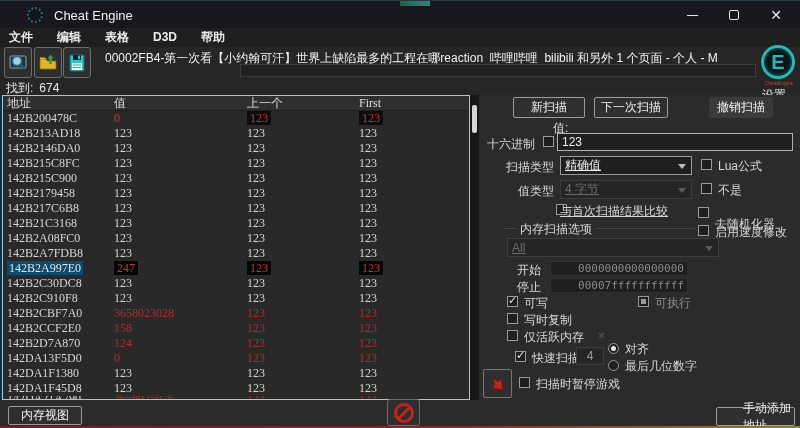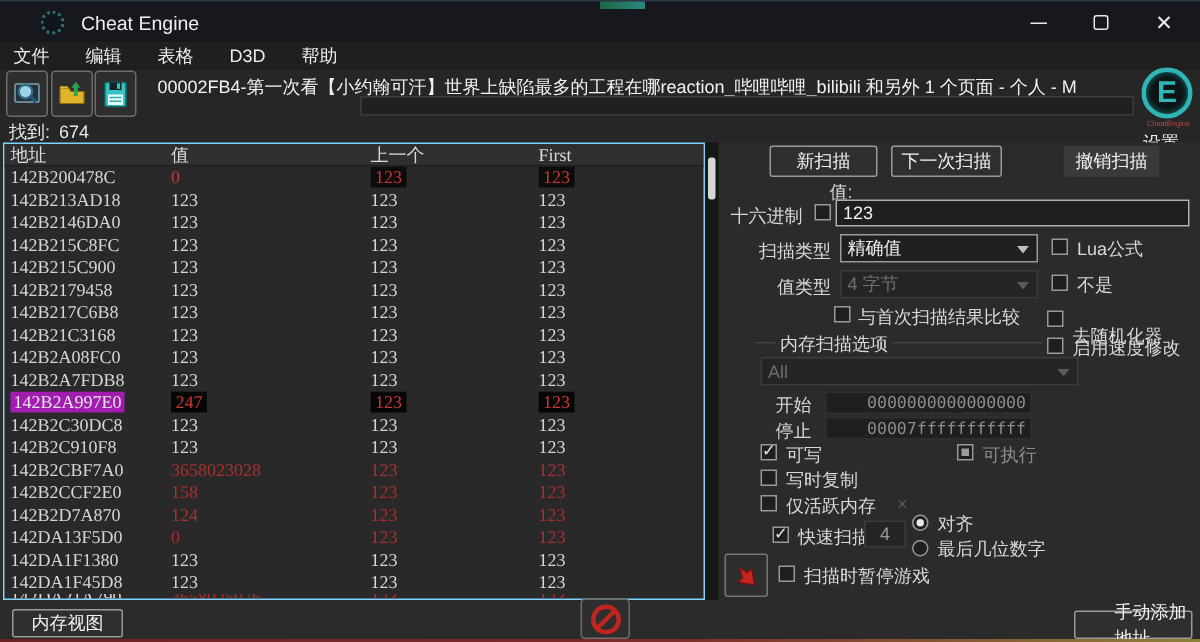--- a/index.html
+++ b/index.html
@@ -15,21 +15,21 @@
   .tb-title { position:absolute; left:54px; top:7px; font-size:13px; color:#f0f0f0; }
   .tb-btn { position:absolute; top:0; width:44px; height:28px; display:flex; align-items:center; justify-content:center; color:#e8e8e8; }
   .tb-min { right:86px; } .tb-max { right:44px; } .tb-close { right:2px; font-size:14px; }
   .tb-min .glyph { width:11px; height:1px; background:#e8e8e8; display:block; }
   .tb-max .glyph { width:10px; height:10px; border:1px solid #e8e8e8; border-radius:2px; display:block; }
   .top-sliver { position:absolute; left:400px; top:0; width:30px; height:5px;
                 background:linear-gradient(90deg,#1f7a4c,#2fa39a); opacity:.8; }
 
   
   .menubar { position:absolute; left:0; top:28px; width:800px; height:19px; background:#1f1f1f; display:flex; align-items:center; }
-  .menu-item { padding:0 12px; height:19px; line-height:19px; color:#ececec; }
+  .menu-item { padding:0 12px; height:19px; line-height:19px; color:#ececec;font-weight:bold; }
   .menu-item:first-child { padding-left:9px; }
 
   
   .header { position:absolute; left:0; top:47px; width:800px; height:48px; background:#262626; }
   .tool-btn { position:absolute; top:0; width:28px; height:31px; background:#2e2e2e; border:1px solid #6d6d6d;
               border-radius:3px; display:flex; align-items:center; justify-content:center; }
   .tool-btn svg { display:block; }
   .proc-title { position:absolute; left:105px; top:3px; width:650px; height:14px; white-space:nowrap;
                 overflow:hidden; color:#f2f2f2; font-size:12px; }
   .progressbar { position:absolute; left:240px; top:17px; width:516px; height:13px; background:#202020;
@@ -52,21 +52,21 @@
   .c { height:15px; line-height:15px; white-space:nowrap; overflow:hidden; }
   .c-addr { width:111px; padding-left:4px; }
   .c-val  { width:133px; }
   .c-prev { width:112px; }
   .c-first{ flex:1; }
   .cell-text { display:inline-block; line-height:14px; }
   .frow .cell-text { color:#d6d6d6; }
   .frow.changed .c-val .cell-text, .frow.changed .c-prev .cell-text, .frow.changed .c-first .cell-text { color:#a93030; }
   .frow.hot .c-val .cell-text { color:#c83737; }
   .frow.hot .c-prev .cell-text, .frow.hot .c-first .cell-text { color:#c83737; background:#0c0c0c; padding:0 3px; }
-  .frow.selected .c-addr .cell-text { background:#a21caf; color:#e6e6e6; padding:0 2px; }
+  .frow.selected .c-addr .cell-text { background:#0c4a6e; color:#e6e6e6; padding:0 2px; }
   .frow.selected .c-val .cell-text, .frow.selected .c-prev .cell-text, .frow.selected .c-first .cell-text
        { background:#060606; color:#c83737; padding:0 3px; }
   .frow.clip { height:5px; overflow:hidden; }
 
   .vscroll { position:absolute; left:470px; top:95px; width:9px; height:305px; background:#161616; }
   .vscroll .thumb { position:absolute; left:2px; top:10px; width:5px; height:28px; background:#d6d6d6; border-radius:2px; }
 
   
   .rpanel { position:absolute; left:480px; top:95px; width:320px; height:305px; background:#2b2b2b; }
   .btn { background:#2f2f2f; border:1px solid #9a9a9a; border-radius:2px; color:#f2f2f2;
@@ -78,21 +78,21 @@
         position:relative; vertical-align:middle; }
   .cb.checked::after { content:"✓"; position:absolute; left:0px; top:-3px; font-size:11px; color:#e8e8e8; }
   .cb.partial::after { content:""; position:absolute; left:2px; top:2px; right:2px; bottom:2px; background:#9a9a9a; }
   .radio { display:inline-block; width:11px; height:11px; border:1px solid #9a9a9a; border-radius:50%;
            background:#1f1f1f; position:relative; vertical-align:middle; }
   .radio.selected::after { content:""; position:absolute; left:2px; top:2px; width:5px; height:5px;
                            border-radius:50%; background:#e8e8e8; }
   .field { background:#1f1f1f; border:1px solid #9a9a9a; color:#f0f0f0; padding:0 4px; font-size:12px;
            display:flex; align-items:center; }
   .field.disabled { border-color:#3d3d3d; background:#252525; color:#6e6e6e; }
-  .select { position:relative; }
+  .select { position:relative;text-decoration:underline; }
   .select .chev { position:absolute; right:5px; top:7px; width:0; height:0;
                   border-left:4px solid transparent; border-right:4px solid transparent; border-top:5px solid #bdbdbd; }
   .select.disabled .chev { border-top-color:#5a5a5a; }
   .mono-field { background:#1f1f1f; border:1px solid #303030; color:#8c8c8c;
                 font-family:"DejaVu Sans Mono", monospace; font-size:11px; text-align:right; padding:0 3px;
                 display:flex; align-items:center; justify-content:flex-end; }
   .abs { position:absolute; }
   .groupline { position:absolute; height:1px; background:#454545; }
   .gray-x { color:#5c5c5c; font-size:12px; }
 
@@ -327,21 +327,21 @@
 
     <div class="lbl abs" style="left:38px; top:88px;">值类型</div>
     <div class="field select disabled abs" style="left:80px; top:85px; width:132px; height:19px;">
       <span>4 字节</span>
         <span class="chev"></span>
     </div>
     <span class="cb abs" style="left:221px; top:88px;"></span>
     <div class="lbl abs" style="left:238px; top:87px;">不是</div>
 
     <span class="cb abs" style="left:76px; top:109px;"></span>
-    <div class="lbl abs" style="left:92px; top:108px;">与首次扫描结果比较</div>
+    <div class="lbl abs" style="left:80px; top:108px;text-decoration:underline;">与首次扫描结果比较</div>
 
     <span class="cb abs" style="left:218px; top:112px;"></span>
     <div class="lbl abs" style="left:235px; top:121px;">去随机化器</div>
     <span class="cb abs" style="left:218px; top:130px;"></span>
     <div class="lbl abs" style="left:235px; top:129px;">启用速度修改</div>
 
     <div class="lbl abs" style="left:37px; top:126px; background:#2b2b2b; padding:0 3px; z-index:2;">内存扫描选项</div>
     <div class="groupline" style="left:23px; top:133px; width:192px;"></div>
 
     <div class="field select disabled abs" style="left:27px; top:143px; width:212px; height:19px;">

